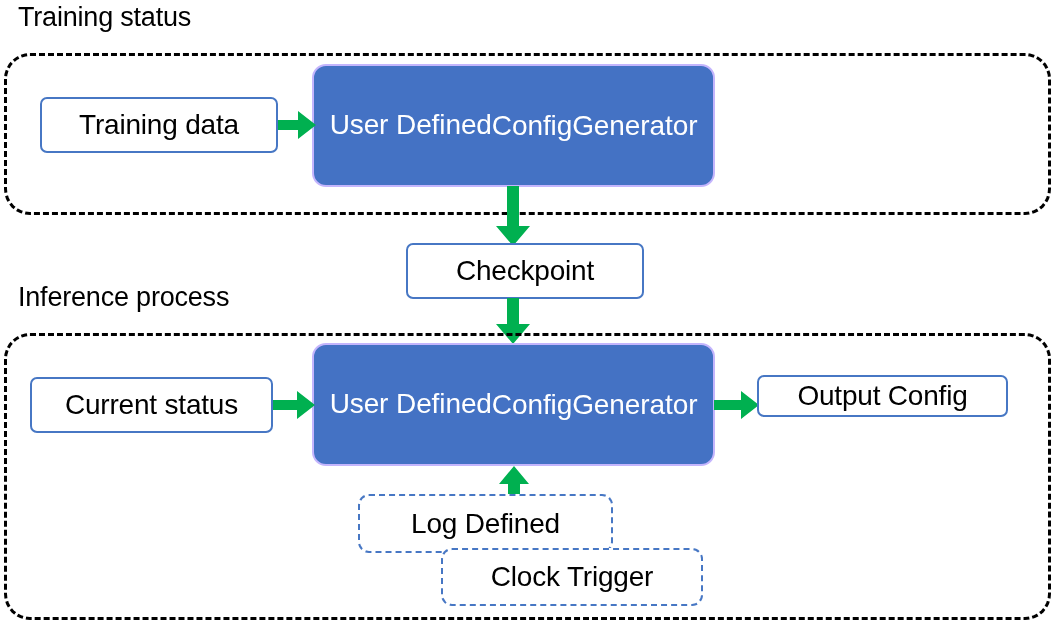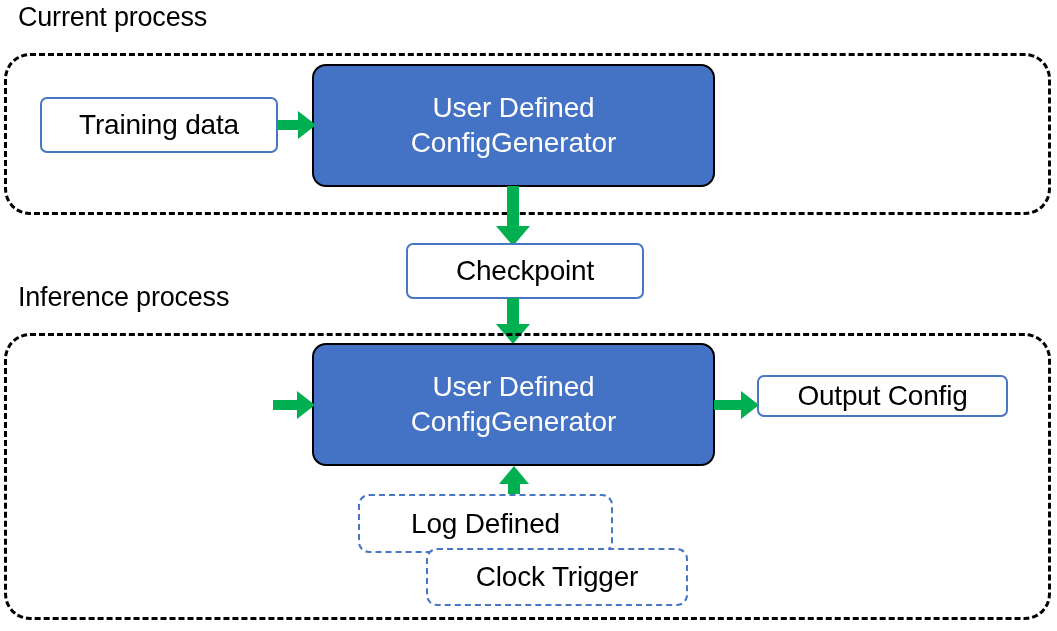--- a/index.html
+++ b/index.html
@@ -52,24 +52,24 @@
     line-height: 1.15;
     white-space: nowrap;
     letter-spacing: -0.2px;
   }
 
   
   .node-filled {
     position: absolute;
     box-sizing: border-box;
     background: #4472C4;
-    border: 2px solid #000000;
+    border: 2px solid #c4b5fd;
     border-radius: 14px;
     display: flex;
-    flex-direction: column;
+    flex-direction: row;
     align-items: center;
     justify-content: center;
     color: #ffffff;
     font-size: 28px;
     line-height: 1.22;
     white-space: nowrap;
     letter-spacing: -0.1px;
   }
   .node-filled .line2 { margin-top: 1px; }
 
@@ -93,21 +93,21 @@
   .arrow {
     position: absolute;
   }
   .arrow svg { display: block; overflow: visible; }
 </style>
 </head>
 <body>
 
 <div id="canvas">
 
-  <div class="section-title" style="left:18px; top:4px;">Current process</div>
+  <div class="section-title" style="left:18px; top:4px;">Training status</div>
 
   <div class="process-container" style="left:4px; top:53px; width:1047px; height:162px;"></div>
 
   <div class="node-box" style="left:40px; top:97px; width:238px; height:56px;">
     <span>Training data</span>
   </div>
 
   <div class="node-filled" style="left:312px; top:64px; width:403px; height:123px;">
     <span>User Defined</span>
     <span class="line2">ConfigGenerator</span>
@@ -132,20 +132,23 @@
   <div class="arrow" style="left:496px; top:298px;">
     <svg width="34" height="46" viewBox="0 0 34 46">
       <path d="M11 0 H23 V26 H34 L17 46 L0 26 H11 Z" fill="#00B050"></path>
     </svg>
   </div>
 
   <div class="section-title" style="left:18px; top:284px;">Inference process</div>
 
   <div class="process-container" style="left:4px; top:333px; width:1047px; height:287px;"></div>
 
+  <div class="node-box" style="left:30px; top:377px; width:243px; height:56px;">
+    <span>Current status</span>
+  </div>
 
   <div class="node-filled" style="left:312px; top:343px; width:403px; height:123px;">
     <span>User Defined</span>
     <span class="line2">ConfigGenerator</span>
   </div>
 
   <div class="arrow" style="left:273px; top:391px;">
     <svg width="42" height="28" viewBox="0 0 42 28">
       <path d="M0 9 H24 V0 L42 14 L24 28 V19 H0 Z" fill="#00B050"></path>
     </svg>
@@ -164,17 +167,17 @@
   <div class="arrow" style="left:499px; top:466px;">
     <svg width="30" height="36" viewBox="0 0 30 36">
       <path d="M15 0 L30 18 H21 V36 H9 V18 H0 Z" fill="#00B050"></path>
     </svg>
   </div>
 
   <div class="trigger-box" style="left:358px; top:494px; width:255px; height:59px;">
     <span>Log Defined</span>
   </div>
 
-  <div class="trigger-box" style="left:426px; top:548px; width:262px; height:58px;">
+  <div class="trigger-box" style="left:441px; top:548px; width:262px; height:58px;">
     <span>Clock Trigger</span>
   </div>
 
 </div>
 
 </body></html>

